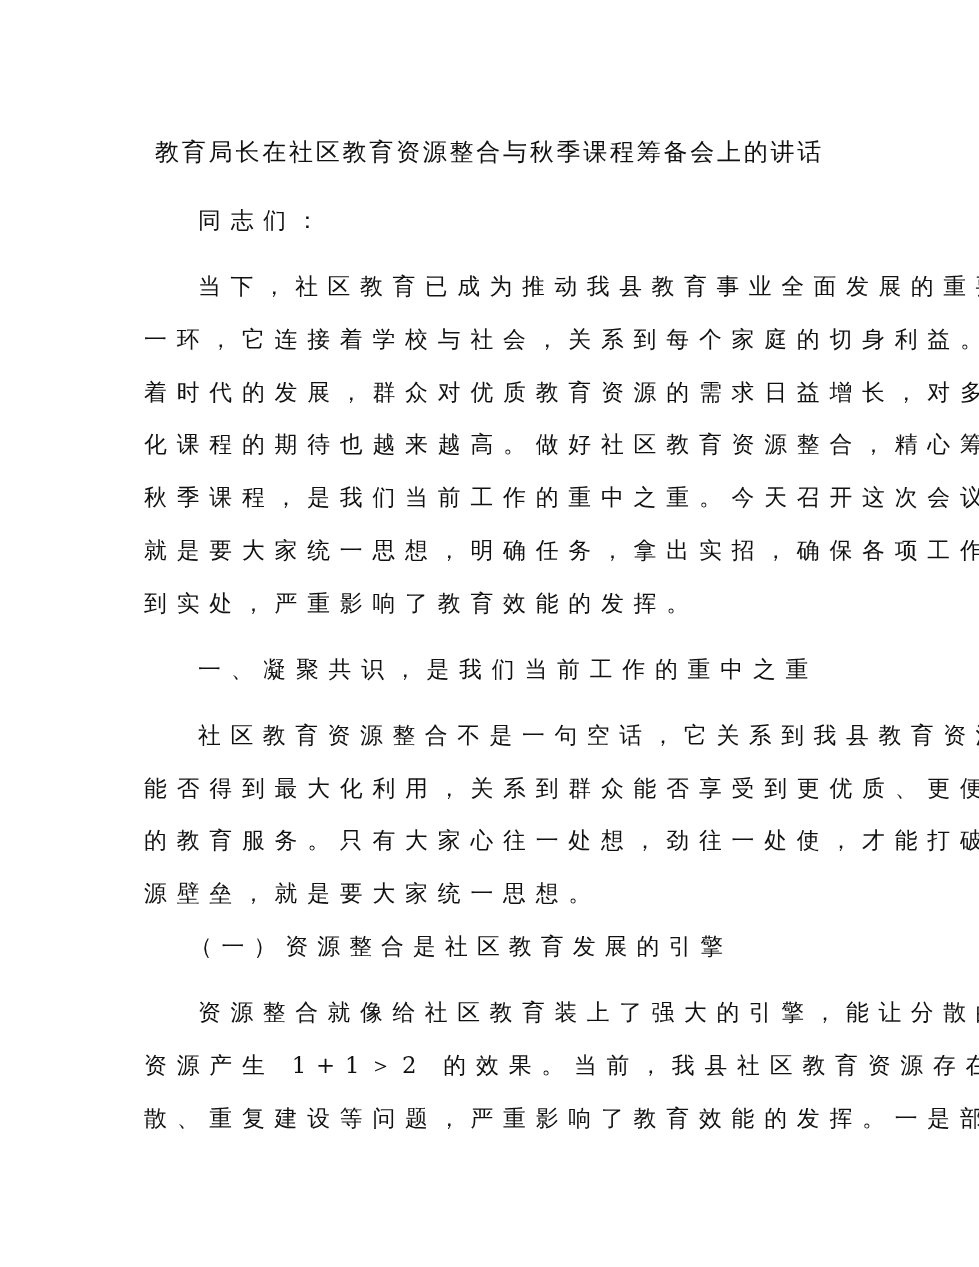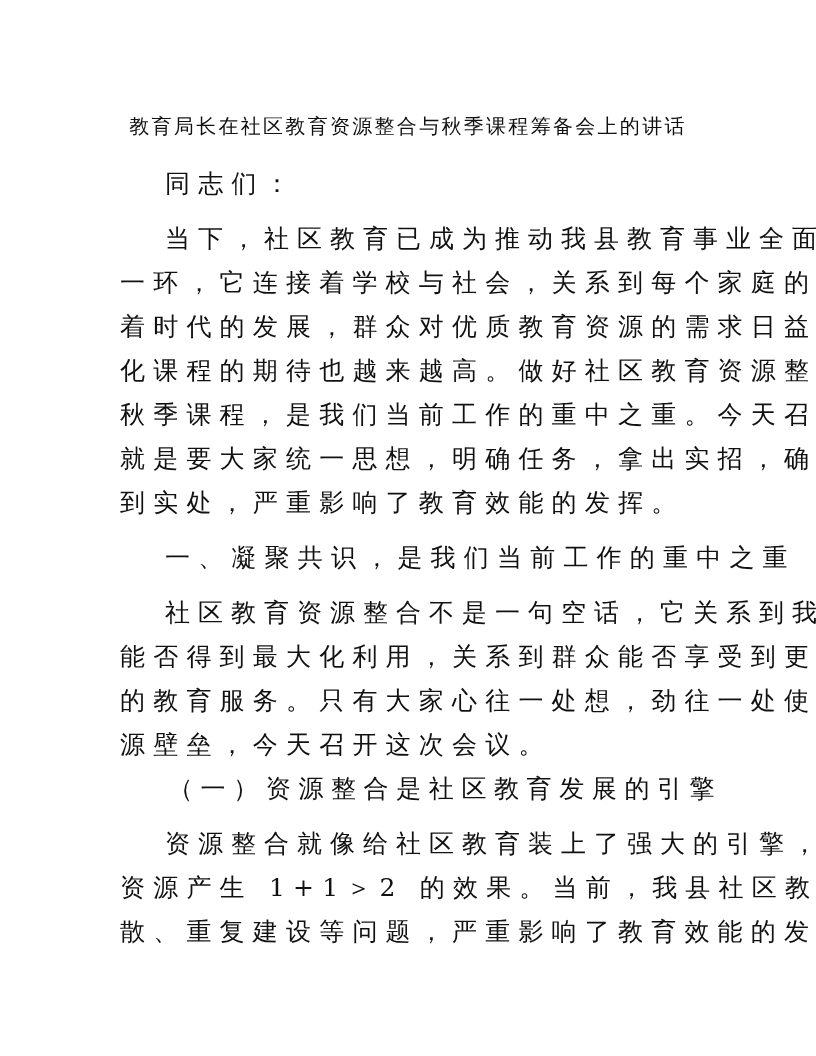--- a/index.html
+++ b/index.html
@@ -1,24 +1,24 @@
 <!DOCTYPE html>
 <html><head>
 <meta charset="utf-8">
 <style>
   html, body { margin: 0; padding: 0; background: #ffffff; }
   body { width: 816px; height: 1056px; position: relative; overflow: hidden;
          font-family: "DejaVu Serif", "Liberation Serif", serif; color: #111; }
   .page { position: absolute; left: 0; top: 0; width: 816px; height: 1028px; padding-left: 12px; }
   .title { position: absolute; top: 113px; left: 0; width: 816px; text-align: center;
            font-size: 20px; letter-spacing: 2.3px; line-height: 26px; white-space: nowrap; }
-  .line { position: absolute; left: 120px; font-size: 25px; line-height: 26px;
+  .line { position: absolute; left: 120px; font-size: 19px; line-height: 26px;
           white-space: nowrap; letter-spacing: 8.2px; }
   .indent { left: 165px; }
-  .heading2 { left: 168px; }
+  .heading2 { left: 158px; }
 </style>
 </head>
 <body>
 
 <div class="page">
   <div class="title">教育局长在社区教育资源整合与秋季课程筹备会上的讲话</div>
 
   <div class="line indent" style="top:171px;">同志们：</div>
 
   <div>
@@ -30,21 +30,21 @@
     <div class="line" style="top:446px;">就是要大家统一思想，明确任务，拿出实招，确保各项工作落</div>
     <div class="line" style="top:490px;">到实处，严重影响了教育效能的发挥。</div>
   </div>
 
   <div class="line indent" style="top:545px;">一、凝聚共识，是我们当前工作的重中之重</div>
 
   <div>
     <div class="line indent" style="top:600px;letter-spacing:8.0px;">社区教育资源整合不是一句空话，它关系到我县教育资源</div>
     <div class="line" style="top:644px;">能否得到最大化利用，关系到群众能否享受到更优质、更便捷</div>
     <div class="line" style="top:688px;">的教育服务。只有大家心往一处想，劲往一处使，才能打破资</div>
-    <div class="line" style="top:732px;">源壁垒，今天召开这次会议。</div>
+    <div class="line" style="top:732px;">源壁垒，就是要大家统一思想。</div>
   </div>
 
   <div class="line heading2" style="top:776px;letter-spacing:7.6px;">（一）资源整合是社区教育发展的引擎</div>
 
   <div>
     <div class="line indent" style="top:831px;letter-spacing:8.0px;">资源整合就像给社区教育装上了强大的引擎，能让分散的</div>
     <div class="line" style="top:875px;">资源产生 1+1＞2 的效果。当前，我县社区教育资源存在分</div>
     <div class="line" style="top:919px;">散、重复建设等问题，严重影响了教育效能的发挥。一是部分</div>
   </div>
 </div>

